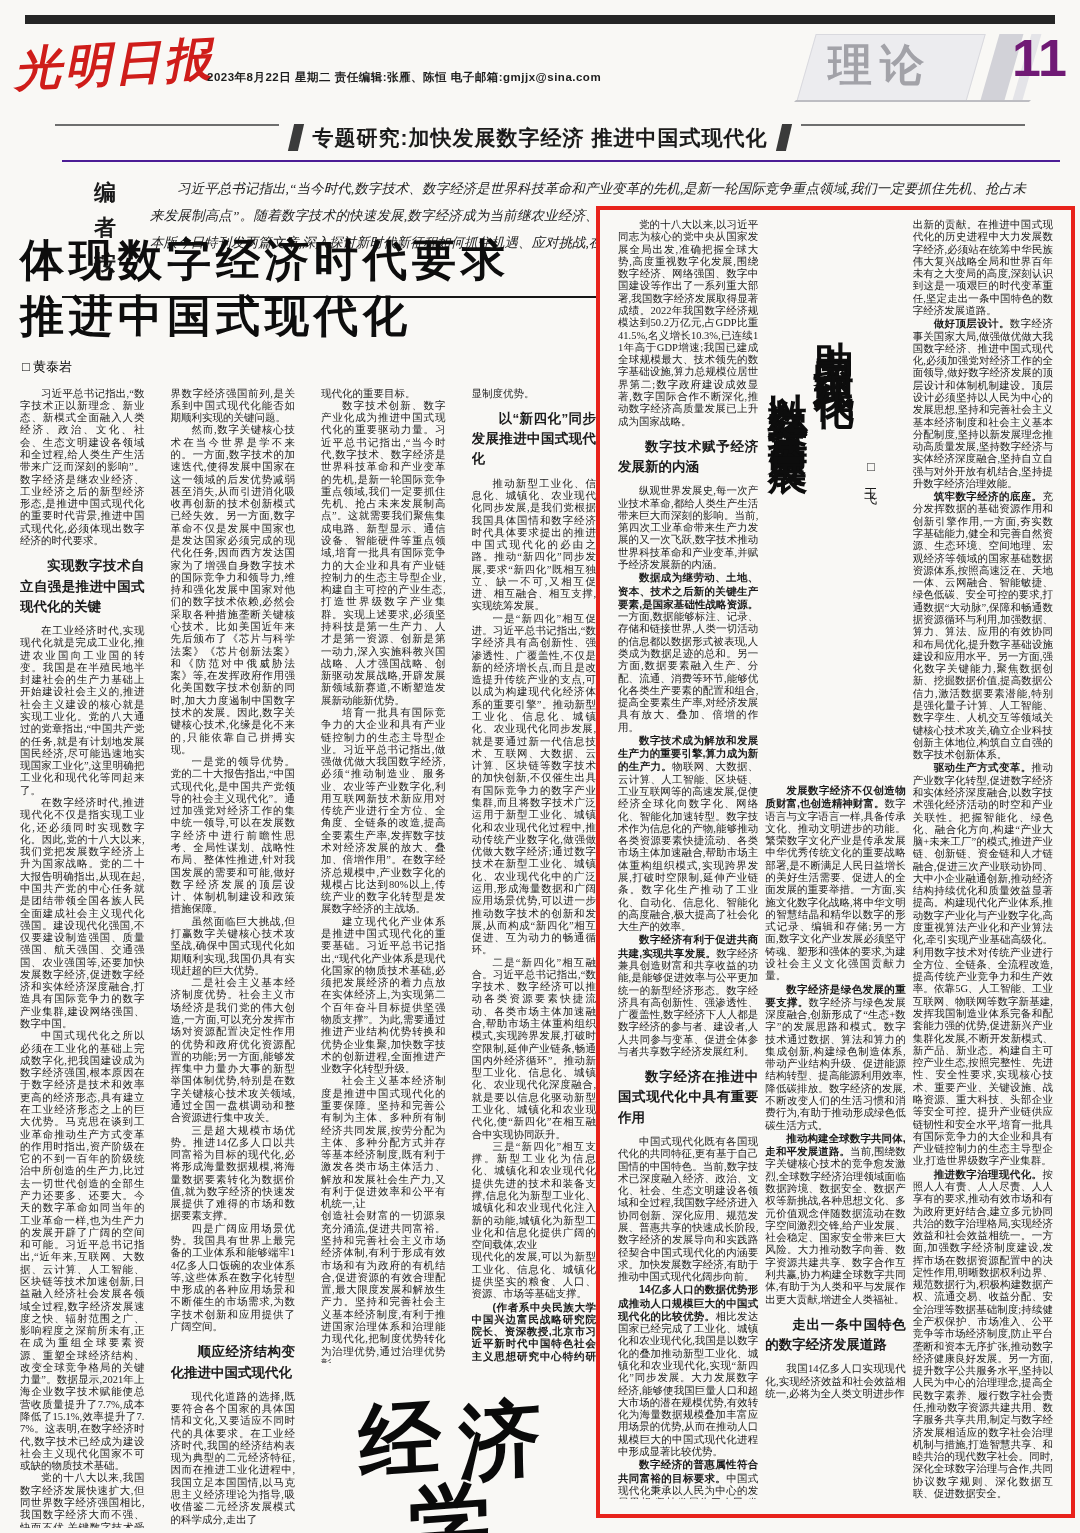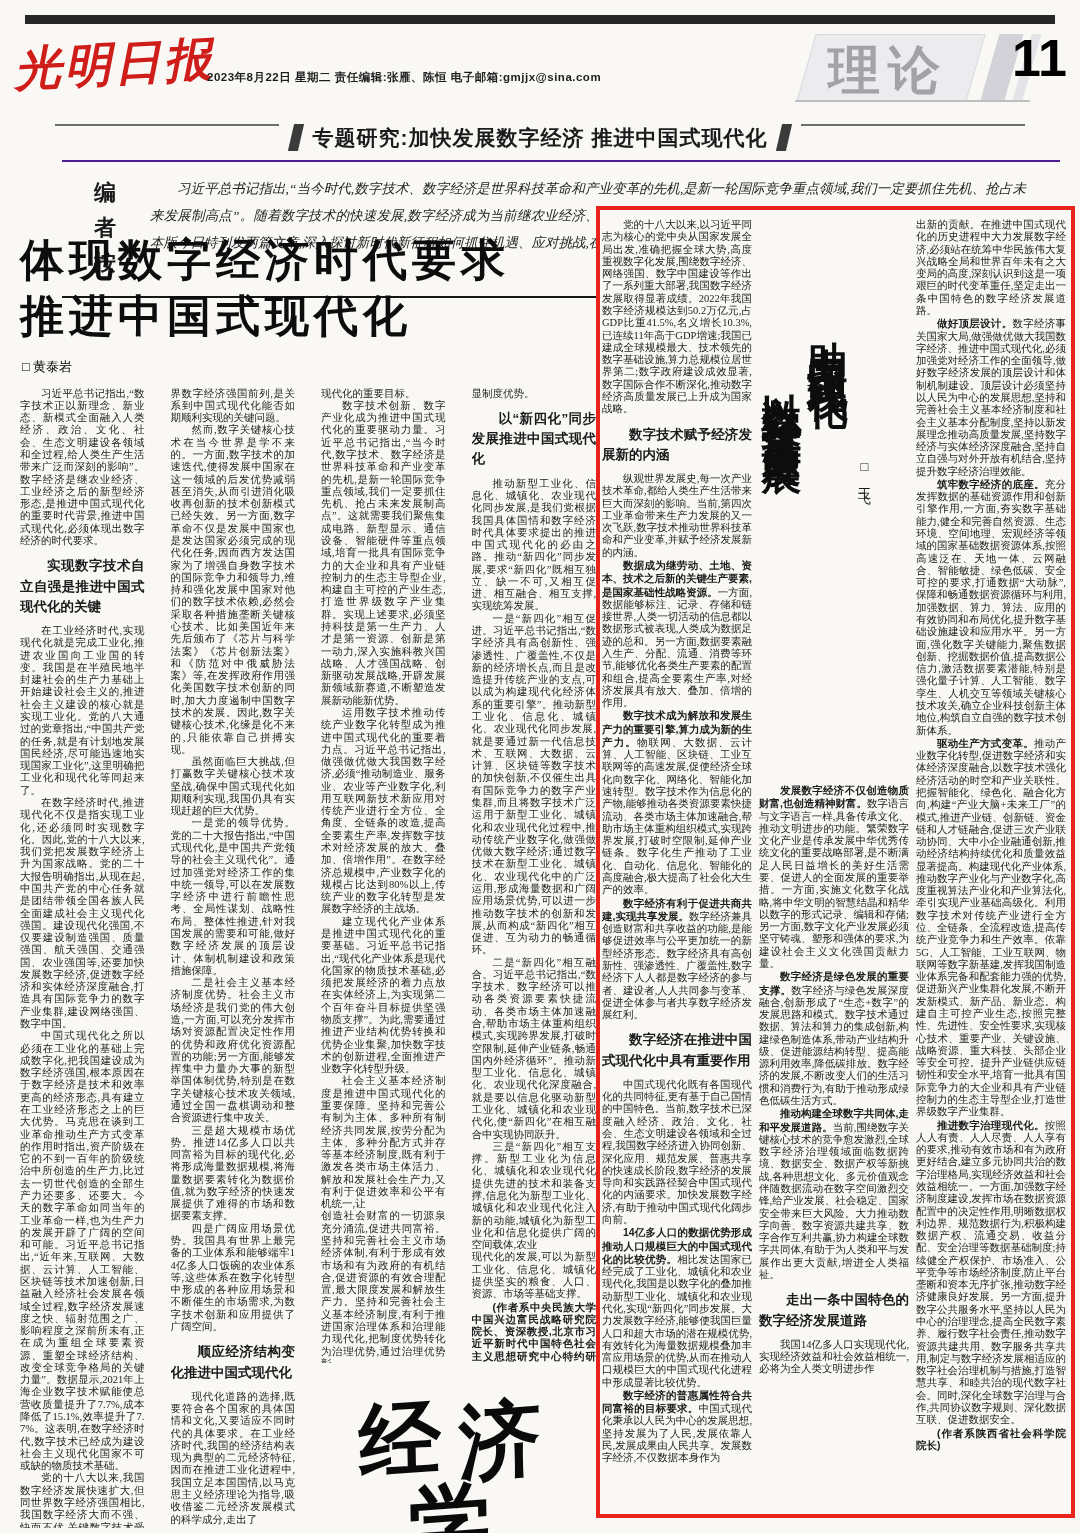--- a/index.html
+++ b/index.html
@@ -12,24 +12,24 @@
   #paper-name{left:14px;top:40px;font-size:47px;font-weight:bold;font-style:italic;
       color:#cf1d1a;font-family:"DejaVu Serif",serif;letter-spacing:3px;
       transform:rotate(-3deg);line-height:1}
   #dateline{left:207px;top:70px;font-size:11.5px;font-weight:bold;
       font-family:"Liberation Sans",sans-serif;color:#1d1d1d;letter-spacing:.5px}
   #tab-bg{left:806px;top:34px;width:168px;height:66px;background:#ececef;
       border:1px solid #d9d9de;transform:skewX(-16deg)}
   #tab-stripe{left:990px;top:34px;width:24px;height:66px;background:#d2d2d8;transform:skewX(-16deg)}
   #tab-stripe2{left:1022px;top:34px;width:10px;height:66px;background:#e4e4e8;transform:skewX(-16deg)}
   #tab-underline{left:795px;top:100px;width:235px;height:2px;background:#bdbdc2;transform:skewX(-45deg)}
-  #section-name{left:828px;top:36px;font-size:52px;font-weight:bold;color:#a2a2a8;
+  #section-name{left:828px;top:36px;font-size:44px;font-weight:bold;color:#a2a2a8;
       letter-spacing:8px;font-family:"DejaVu Serif",serif;line-height:1.3}
   #page-number{left:1012px;top:28px;font-size:52px;font-weight:bold;
-      font-family:"Liberation Sans",sans-serif;color:#000000}
+      font-family:"Liberation Sans",sans-serif;color:#701a75}
 
   
   #topic-banner{left:55px;top:124px;width:970px;display:flex;gap:12px}
   .h-line{flex:1;height:2px;background:#6e6e6e}
   .v-bar{width:10px;height:27px;background:#3b3b3b;transform:skewX(-13deg)}
   .banner-text{font-size:21px;font-weight:bold;font-family:"Liberation Sans",sans-serif;
       letter-spacing:1px;white-space:nowrap}
 
   
   #editor-note{left:62px;top:160px;width:998px;height:138px;border-top:2px solid #4c1d95;
@@ -56,21 +56,21 @@
   .la-headline{font-size:44px;font-weight:700;font-family:"DejaVu Serif",serif;
       letter-spacing:5px;line-height:1.28;color:#0d0d0d;white-space:nowrap}
   #la-byline{margin:13px 0 0 2px;font-size:13px;color:#000000}
   #la-cols{display:flex;gap:26px;height:1140px;overflow:hidden;margin-top:12px}
   .ncol{width:138px;overflow:hidden}
   .ncol.short{height:975px}
 
   
   #right-article{left:596px;top:206px;width:479px;height:1312px;
       border:4px solid #e8231b;box-sizing:border-box;background:#f9f8f5;
-      padding:9px 2px;display:flex;gap:7px}
+      padding:9px 18px;display:flex;gap:7px}
   .rcol{width:150px;height:1280px;overflow:hidden}
   #vh-block{writing-mode:vertical-rl;height:565px;padding-top:2px;box-sizing:border-box}
   .vh-line{font-size:40px;font-weight:900;font-family:"DejaVu Serif",serif;
       letter-spacing:7px;line-height:1.15;color:#0d0d0d}
   #vh-line1{padding-top:88px}
   #vh-line2{padding-top:140px}
   #vh-byline{font-size:13px;padding-top:238px;line-height:2;letter-spacing:4px}
 
   
   #calligraphy{left:305px;top:1398px;width:290px;text-align:center}
@@ -118,32 +118,32 @@
         <p class="col-para">习近平总书记指出,“数字技术正以新理念、新业态、新模式全面融入人类经济、政治、文化、社会、生态文明建设各领域和全过程,给人类生产生活带来广泛而深刻的影响”。数字经济是继农业经济、工业经济之后的新型经济形态,是推进中国式现代化的重要时代背景,推进中国式现代化,必须体现出数字经济的时代要求。</p>
         <div class="col-heading">实现数字技术自立自强是推进中国式现代化的关键</div>
         <p class="col-para">在工业经济时代,实现现代化就是完成工业化,推进农业国向工业国的转变。我国是在半殖民地半封建社会的生产力基础上开始建设社会主义的,推进社会主义建设的核心就是实现工业化。党的八大通过的党章指出,“中国共产党的任务,就是有计划地发展国民经济,尽可能迅速地实现国家工业化”,这里明确把工业化和现代化等同起来了。</p>
         <p class="col-para">在数字经济时代,推进现代化不仅是指实现工业化,还必须同时实现数字化。因此,党的十八大以来,我们党把发展数字经济上升为国家战略。党的二十大报告明确指出,从现在起,中国共产党的中心任务就是团结带领全国各族人民全面建成社会主义现代化强国。建设现代化强国,不仅要建设制造强国、质量强国、航天强国、交通强国、农业强国等,还要加快发展数字经济,促进数字经济和实体经济深度融合,打造具有国际竞争力的数字产业集群,建设网络强国、数字中国。</p>
         <p class="col-para">中国式现代化之所以必须在工业化的基础上完成数字化,把我国建设成为数字经济强国,根本原因在于数字经济是技术和效率更高的经济形态,具有建立在工业经济形态之上的巨大优势。马克思在谈到工业革命推动生产方式变革的作用时指出,资产阶级在它的不到一百年的阶级统治中所创造的生产力,比过去一切世代创造的全部生产力还要多、还要大。今天的数字革命如同当年的工业革命一样,也为生产力的发展开辟了广阔的空间和可能。习近平总书记指出,“近年来,互联网、大数据、云计算、人工智能、区块链等技术加速创新,日益融入经济社会发展各领域全过程,数字经济发展速度之快、辐射范围之广、影响程度之深前所未有,正在成为重组全球要素资源、重塑全球经济结构、改变全球竞争格局的关键力量”。数据显示,2021年上海企业数字技术赋能使总营收质量提升了7.7%,成本降低了15.1%,效率提升了7.7%。这表明,在数字经济时代,数字技术已经成为建设社会主义现代化国家不可或缺的物质技术基础。</p>
         <p class="col-para">党的十八大以来,我国数字经济发展快速扩大,但同世界数字经济强国相比,我国数字经济大而不强、快而不优,关键数字技术受制于人的局面还没有根本改变。真正的大国重器,只有掌握在自己手中,才能从根本上保障国家经济安全。必须下更大的决心、花更大的气力,加快实现数字技术自立自强,能否进入世</p>
       </div>
     <div class="ncol">
         <p class="col-para pc">界数字经济强国前列,是关系到中国式现代化能否如期顺利实现的关键问题。</p>
         <p class="col-para">然而,数字关键核心技术在当今世界是学不来的。一方面,数字技术的加速迭代,使得发展中国家在这一领域的后发优势减弱甚至消失,从而引进消化吸收再创新的技术创新模式已经失效。另一方面,数字革命不仅是发展中国家也是发达国家必须完成的现代化任务,因而西方发达国家为了增强自身数字技术的国际竞争力和领导力,维持和强化发展中国家对他们的数字技术依赖,必然会采取各种措施垄断关键核心技术。比如美国近年来先后颁布了《芯片与科学法案》《芯片创新法案》和《防范对中俄威胁法案》等,在发挥政府作用强化美国数字技术创新的同时,加大力度遏制中国数字技术的发展。因此,数字关键核心技术,化缘是化不来的,只能依靠自己拼搏实现。</p>
+        <p class="col-para">一是党的领导优势。党的二十大报告指出,“中国式现代化,是中国共产党领导的社会主义现代化”。通过加强党对经济工作的集中统一领导,可以在发展数字经济中进行前瞻性思考、全局性谋划、战略性布局、整体性推进,针对我国发展的需要和可能,做好数字经济发展的顶层设计、体制机制建设和政策措施保障。</p>
         <p class="col-para">虽然面临巨大挑战,但打赢数字关键核心技术攻坚战,确保中国式现代化如期顺利实现,我国仍具有实现赶超的巨大优势。</p>
-        <p class="col-para">一是党的领导优势。党的二十大报告指出,“中国式现代化,是中国共产党领导的社会主义现代化”。通过加强党对经济工作的集中统一领导,可以在发展数字经济中进行前瞻性思考、全局性谋划、战略性布局、整体性推进,针对我国发展的需要和可能,做好数字经济发展的顶层设计、体制机制建设和政策措施保障。</p>
         <p class="col-para">二是社会主义基本经济制度优势。社会主义市场经济是我们党的伟大创造,一方面,可以充分发挥市场对资源配置决定性作用的优势和政府优化资源配置的功能;另一方面,能够发挥集中力量办大事的新型举国体制优势,特别是在数字关键核心技术攻关领域,通过全国一盘棋调动和整合资源进行集中攻关。</p>
         <p class="col-para">三是超大规模市场优势。推进14亿多人口以共同富裕为目标的现代化,必将形成海量数据规模,将海量数据要素转化为数据价值,就为数字经济的快速发展提供了难得的市场和数据要素支撑。</p>
         <p class="col-para">四是广阔应用场景优势。我国具有世界上最完备的工业体系和能够端牢14亿多人口饭碗的农业体系等,这些体系在数字化转型中形成的各种应用场景和不断催生的市场需求,为数字技术创新和应用提供了广阔空间。</p>
         <div class="col-heading">顺应经济结构变化推进中国式现代化</div>
         <p class="col-para">现代化道路的选择,既要符合各个国家的具体国情和文化,又要适应不同时代的具体要求。在工业经济时代,我国的经济结构表现为典型的二元经济特征,因而在推进工业化进程中,我国立足本国国情,以马克思主义经济理论为指导,吸收借鉴二元经济发展模式的科学成分,走出了</p>
       </div>
     <div class="ncol short">
         <p class="col-para pc">现代化的重要目标。</p>
         <p class="col-para">数字技术创新、数字产业化成为推进中国式现代化的重要驱动力量。习近平总书记指出,“当今时代,数字技术、数字经济是世界科技革命和产业变革的先机,是新一轮国际竞争重点领域,我们一定要抓住先机、抢占未来发展制高点”。这就需要我们聚焦集成电路、新型显示、通信设备、智能硬件等重点领域,培育一批具有国际竞争力的大企业和具有产业链控制力的生态主导型企业,构建自主可控的产业生态,打造世界级数字产业集群。实现上述要求,必须坚持科技是第一生产力、人才是第一资源、创新是第一动力,深入实施科教兴国战略、人才强国战略、创新驱动发展战略,开辟发展新领域新赛道,不断塑造发展新动能新优势。</p>
-        <p class="col-para">运用数字技术推动传统产业数字化转型成为推进中国式现代化的重要着力点。习近平总书记指出,做强做优做大我国数字经济,必须“推动制造业、服务业、农业等产业数字化,利用互联网新技术新应用对传统产业进行全方位、全角度、全链条的改造,提高全要素生产率,发挥数字技术对经济发展的放大、叠加、倍增作用”。在数字经济总规模中,产业数字化的规模占比达到80%以上,传统产业的数字化转型是发展数字经济的主战场。</p>
+        <p class="col-para">培育一批具有国际竞争力的大企业和具有产业链控制力的生态主导型企业。习近平总书记指出,做强做优做大我国数字经济,必须“推动制造业、服务业、农业等产业数字化,利用互联网新技术新应用对传统产业进行全方位、全角度、全链条的改造,提高全要素生产率,发挥数字技术对经济发展的放大、叠加、倍增作用”。在数字经济总规模中,产业数字化的规模占比达到80%以上,传统产业的数字化转型是发展数字经济的主战场。</p>
         <p class="col-para">建立现代化产业体系是推进中国式现代化的重要基础。习近平总书记指出,“现代化产业体系是现代化国家的物质技术基础,必须把发展经济的着力点放在实体经济上,为实现第二个百年奋斗目标提供坚强物质支撑”。为此,需要通过推进产业结构优势转换和优势企业集聚,加快数字技术的创新进程,全面推进产业数字化转型升级。</p>
         <p class="col-para">社会主义基本经济制度是推进中国式现代化的重要保障。坚持和完善公有制为主体、多种所有制经济共同发展,按劳分配为主体、多种分配方式并存等基本经济制度,既有利于激发各类市场主体活力、解放和发展社会生产力,又有利于促进效率和公平有机统一,让</p>
         <p class="col-para pc">创造社会财富的一切源泉充分涌流,促进共同富裕。坚持和完善社会主义市场经济体制,有利于形成有效市场和有为政府的有机结合,促进资源的有效合理配置,最大限度发展和解放生产力。坚持和完善社会主义基本经济制度,有利于推进国家治理体系和治理能力现代化,把制度优势转化为治理优势,通过治理优势彰</p>
       </div>
     <div class="ncol short">
         <p class="col-para pc">显制度优势。</p>
         <div class="col-heading">以“新四化”同步发展推进中国式现代化</div>
         <p class="col-para">推动新型工业化、信息化、城镇化、农业现代化同步发展,是我们党根据我国具体国情和数字经济时代具体要求提出的推进中国式现代化的必由之路。推动“新四化”同步发展,要求“新四化”既相互独立、缺一不可,又相互促进、相互融合、相互支撑,实现统筹发展。</p>
         <p class="col-para">一是“新四化”相互促进。习近平总书记指出,“数字经济具有高创新性、强渗透性、广覆盖性,不仅是新的经济增长点,而且是改造提升传统产业的支点,可以成为构建现代化经济体系的重要引擎”。推动新型工业化、信息化、城镇化、农业现代化同步发展,就是要通过新一代信息技术、互联网、大数据、云计算、区块链等数字技术的加快创新,不仅催生出具有国际竞争力的数字产业集群,而且将数字技术广泛运用于新型工业化、城镇化和农业现代化过程中,推动传统产业数字化,做强做优做大数字经济;通过数字技术在新型工业化、城镇化、农业现代化中的广泛运用,形成海量数据和广阔应用场景优势,可以进一步推动数字技术的创新和发展,从而构成“新四化”相互促进、互为动力的畅通循环。</p>
         <p class="col-para">二是“新四化”相互融合。习近平总书记指出,“数字技术、数字经济可以推动各类资源要素快捷流动、各类市场主体加速融合,帮助市场主体重构组织模式,实现跨界发展,打破时空限制,延伸产业链条,畅通国内外经济循环”。推动新型工业化、信息化、城镇化、农业现代化深度融合,就是要以信息化驱动新型工业化、城镇化和农业现代化,使“新四化”在相互融合中实现协同跃升。</p>

